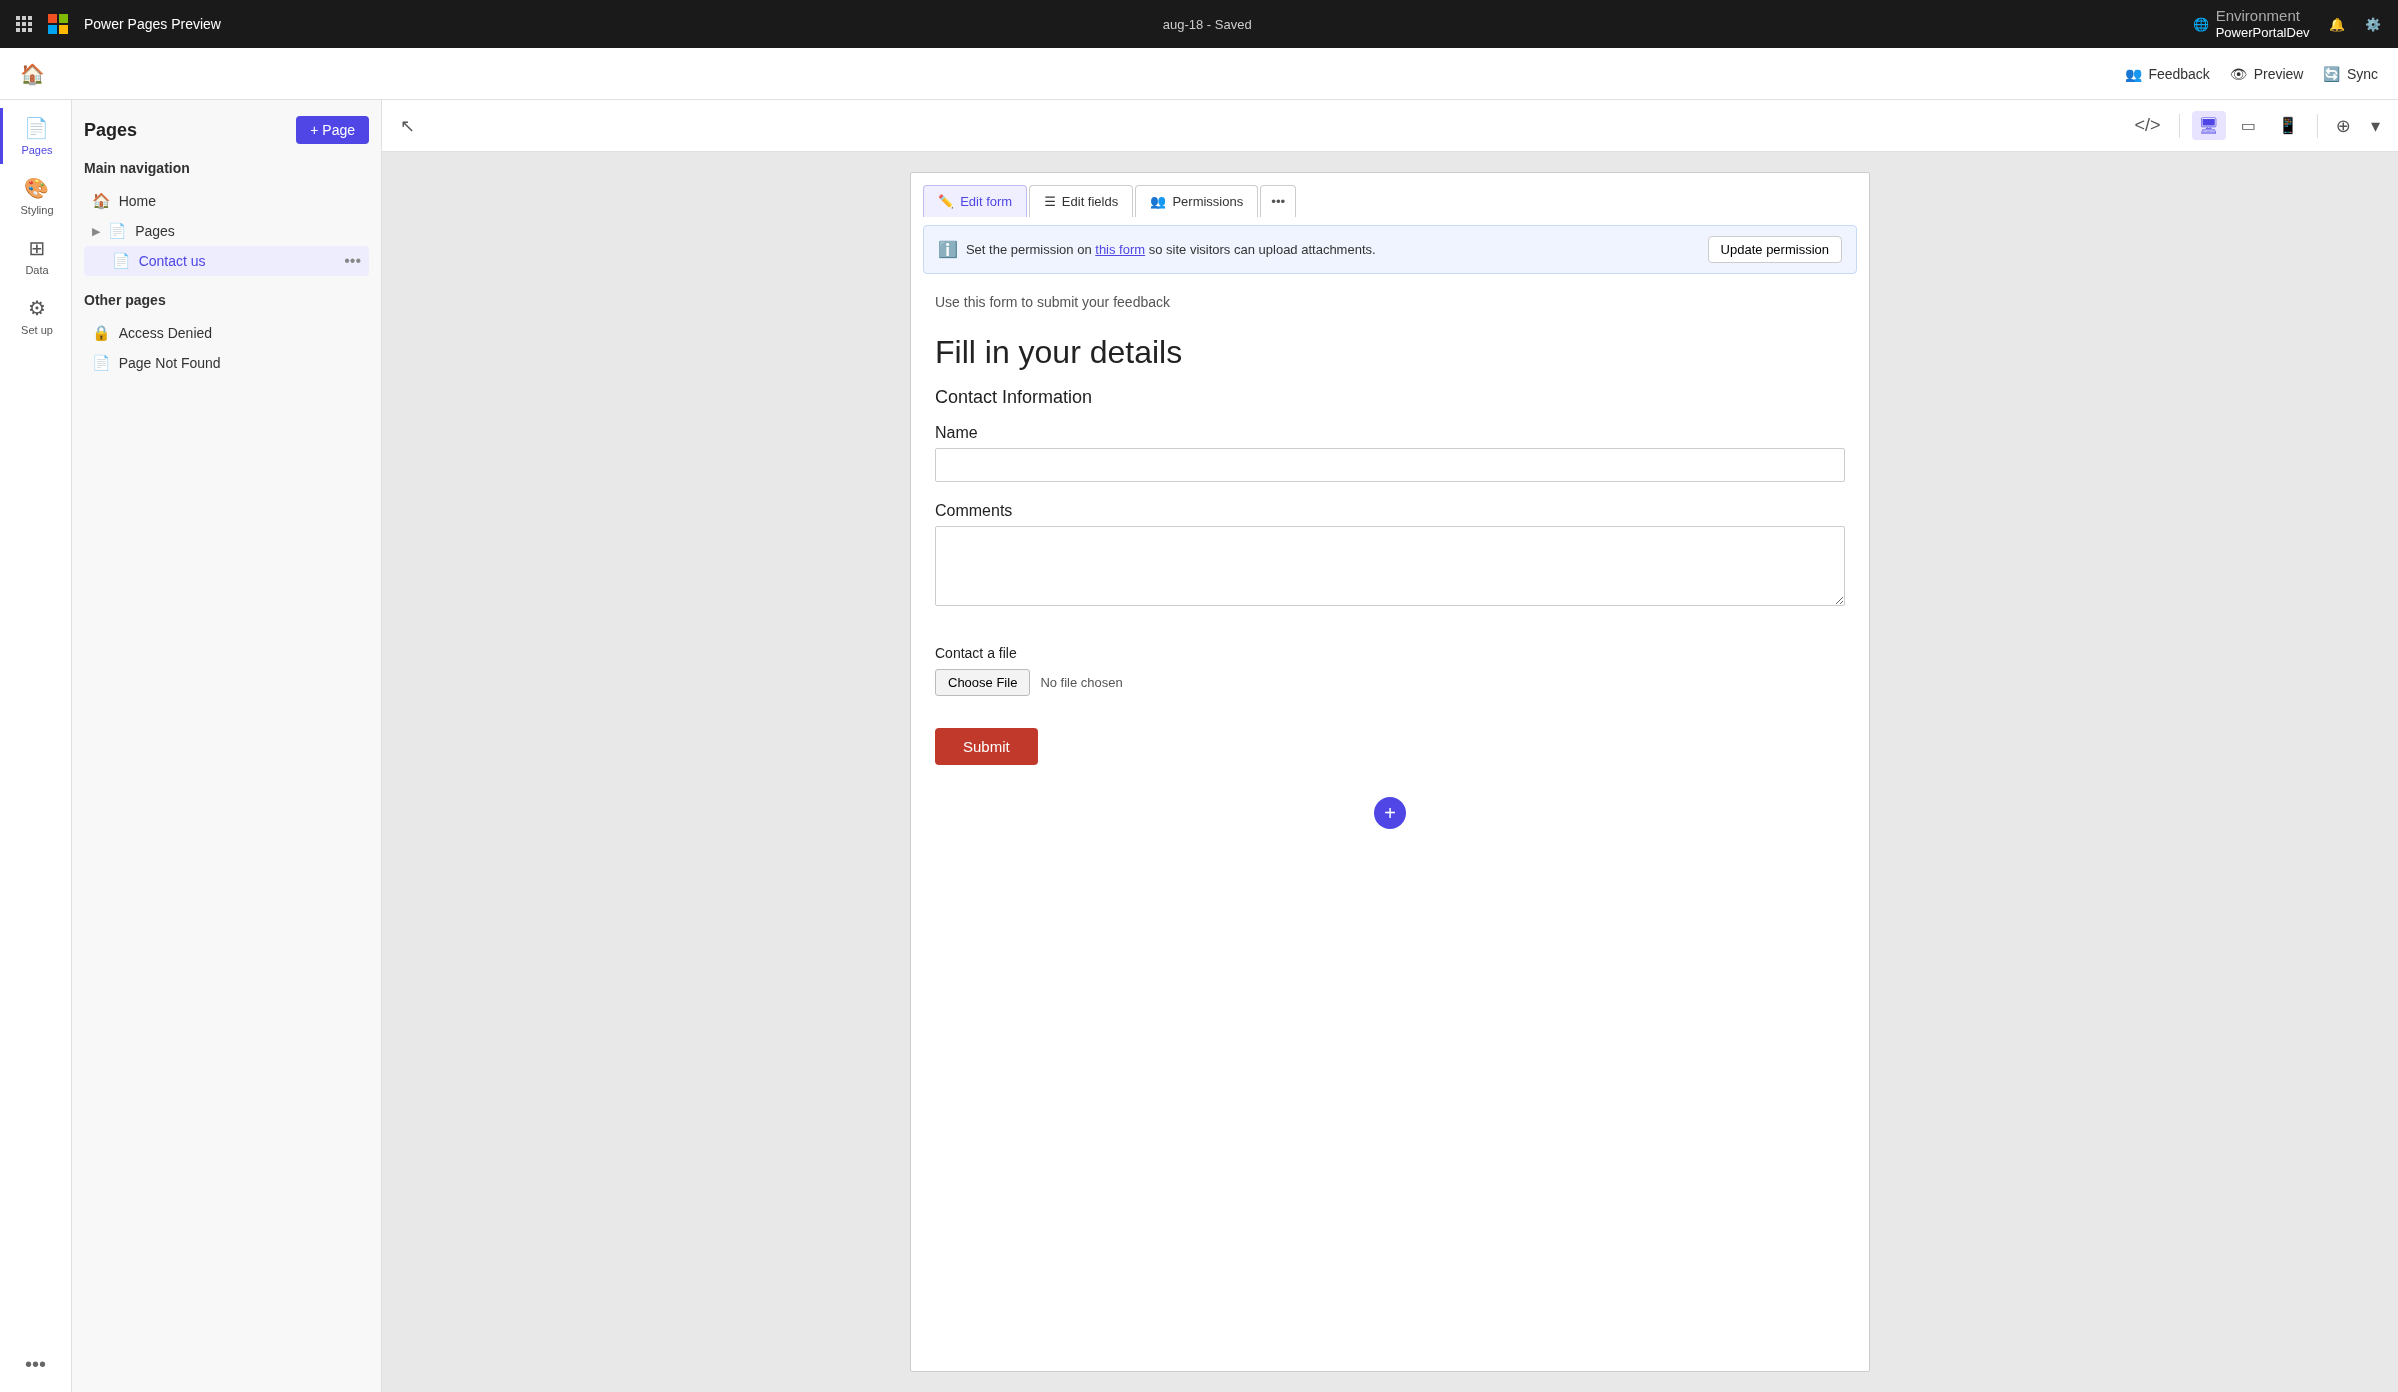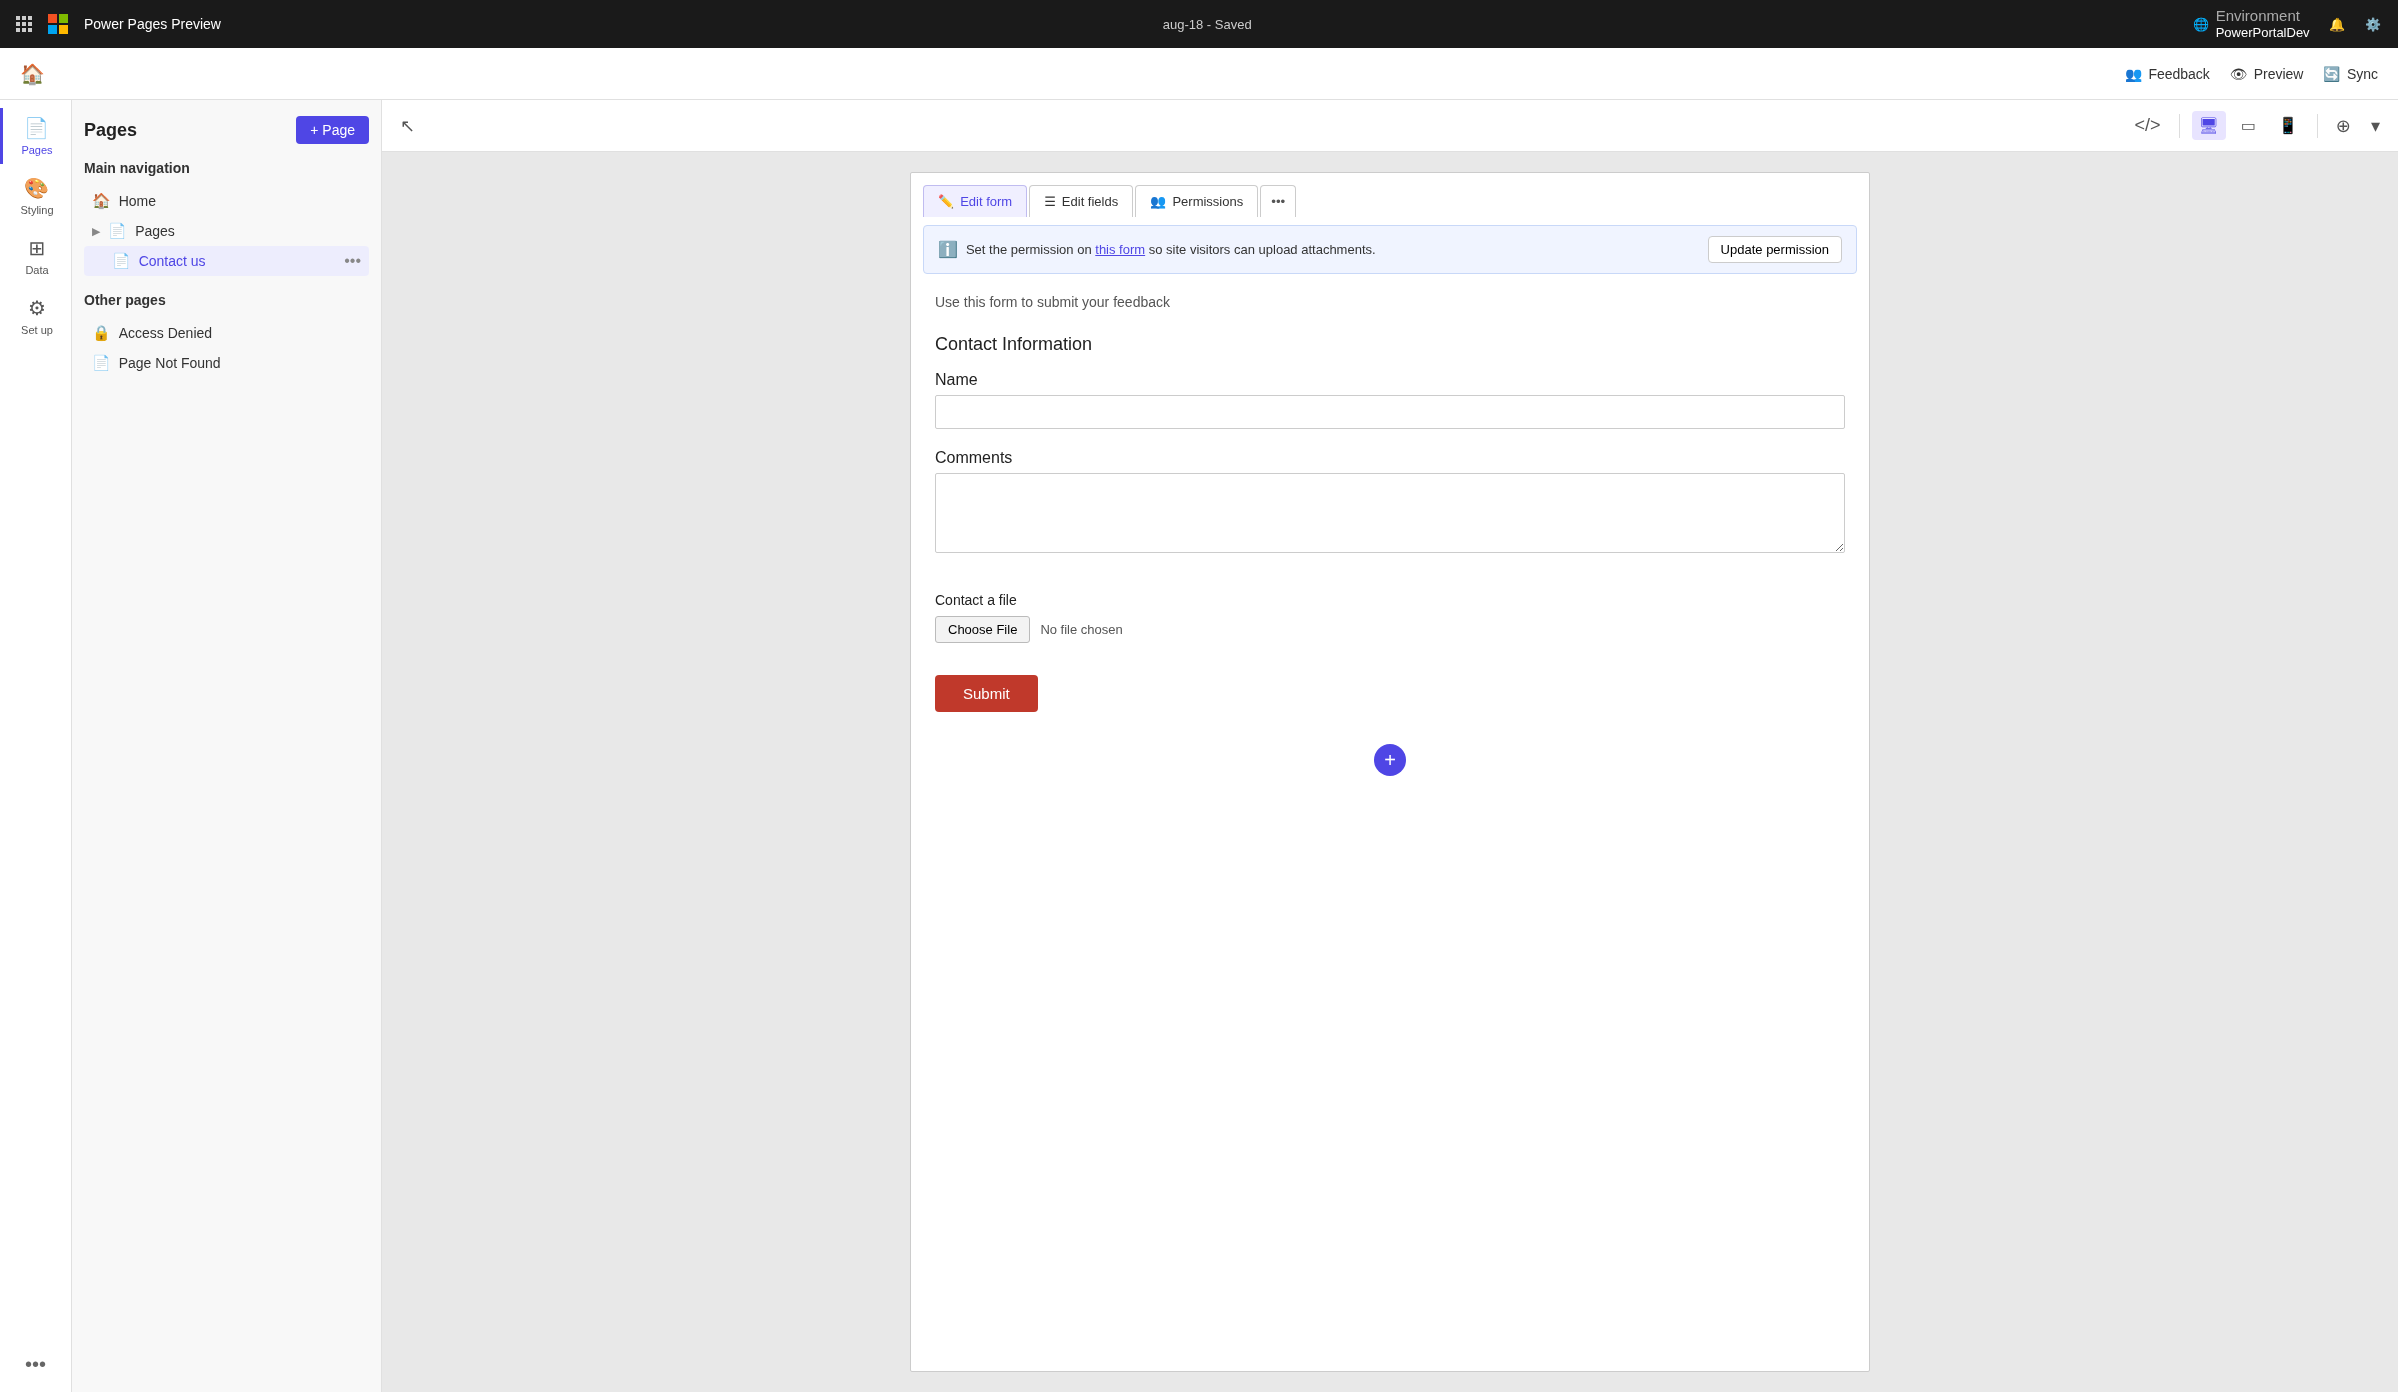--- a/index.html
+++ b/index.html
@@ -522,20 +522,21 @@
               Set the permission on <span class="perm-link">this form</span> so site visitors can upload attachments.
             </span>
           </div>
           <button class="update-perm-btn">
             <span>Update permission</span>
           </button>
         </div>
 
         <div class="form-content">
           <p class="form-subtitle">Use this form to submit your feedback</p>
+          <h1 class="form-title">Fill in your details</h1>
           <h2 class="form-section-title">Contact Information</h2>
 
           <div class="form-field">
             <label>Name</label>
             <input type="text" class="form-input" style="">
           </div>
 
 
           <div class="form-field">
             <label>Comments</label>

